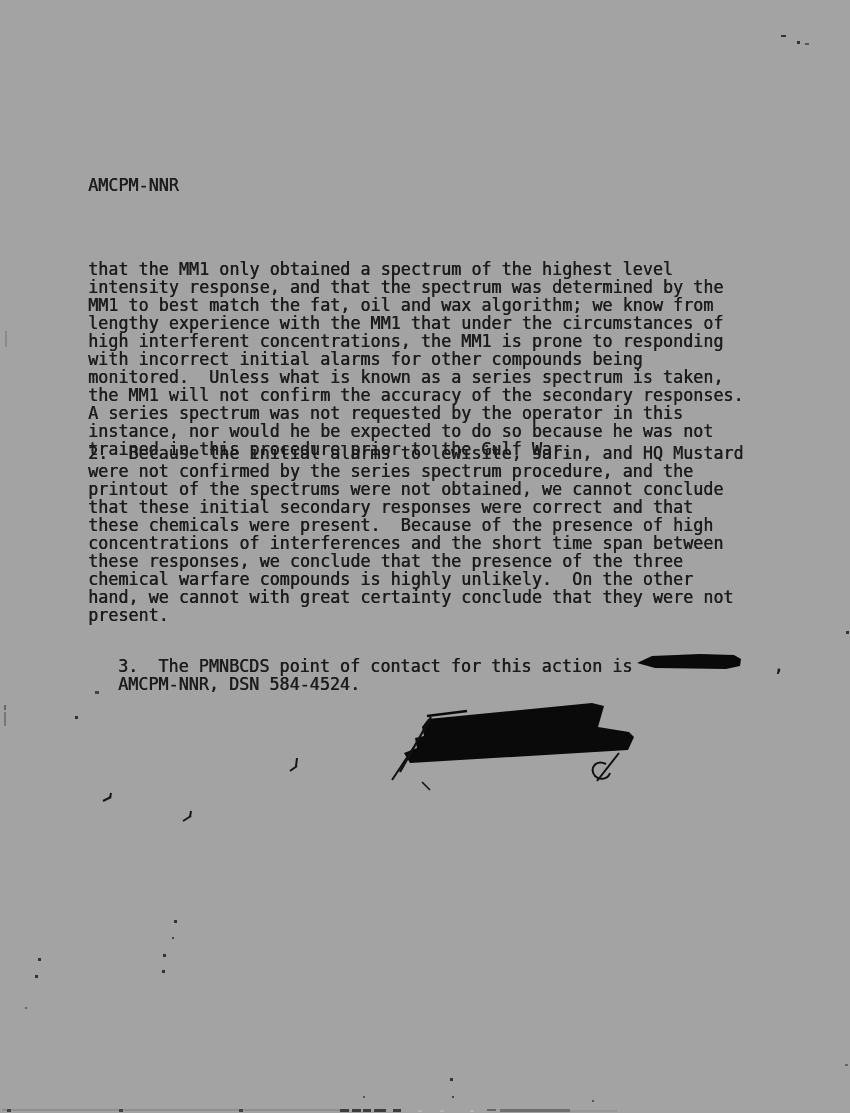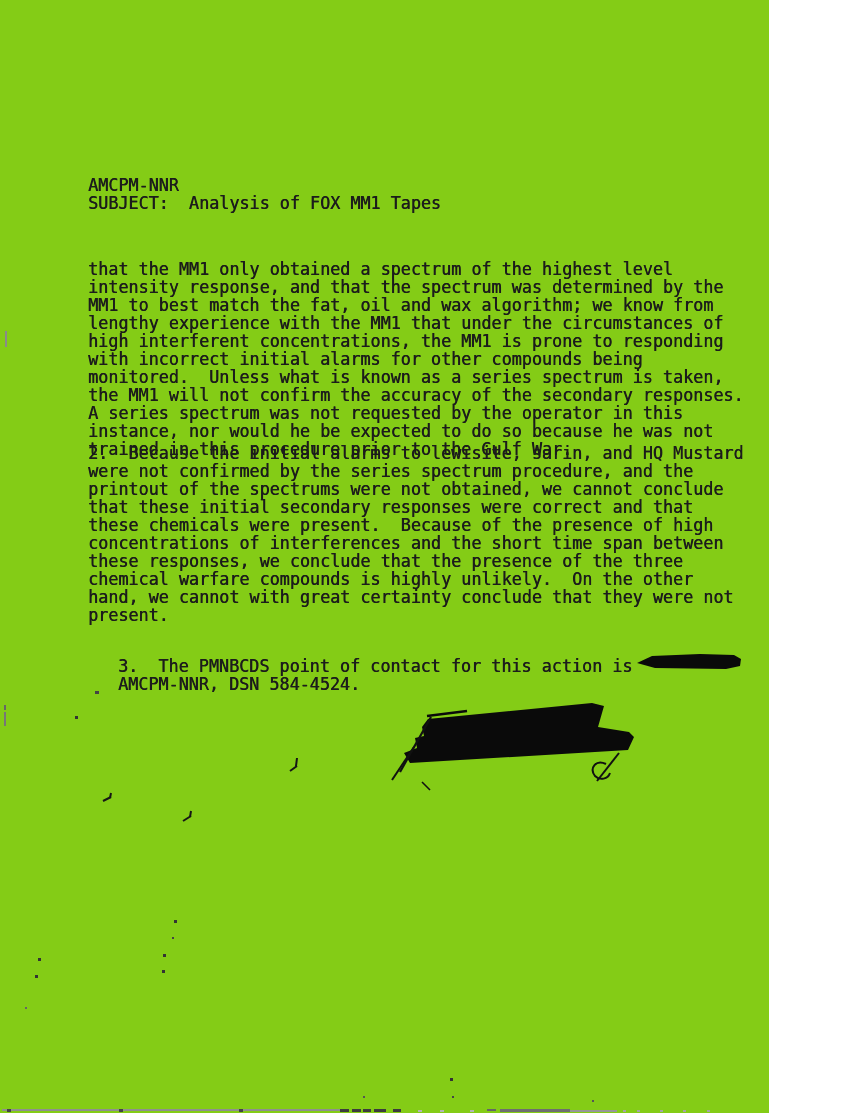--- a/index.html
+++ b/index.html
@@ -1,19 +1,19 @@
 <!DOCTYPE html>
 <html><head>
 <meta charset="utf-8">
 <style>
   html,body{margin:0;padding:0;background:#ffffff;}
   .page{
     position:relative;
-    width:769px;height:1113px;
-    background:#84cc16;
+    width:850px;height:1113px;
+    background:#a3a3a3;
     overflow:hidden;
     color:#1c1c1c;
     font-family:"Liberation Mono","DejaVu Sans Mono",monospace;
     font-size:16.75px;
     line-height:18px;
     text-shadow:0.45px 0 0 currentColor;
   }
   .abs{position:absolute;margin:0;white-space:pre;}
   .office{left:88px;top:176px;}
   .subject{left:88px;top:194px;}
@@ -24,21 +24,20 @@
   .sig div{white-space:pre;}
   .sig .org{margin-left:19px;}
   .overlay{position:absolute;left:0;top:0;pointer-events:none;}
 </style>
 </head>
 <body>
 
 <div class="page">
 
   <pre class="abs office">AMCPM-NNR</pre>
-  <pre class="abs subject">SUBJECT:  Analysis of FOX MM1 Tapes</pre>
 
   <pre class="abs p1">that the MM1 only obtained a spectrum of the highest level
 intensity response, and that the spectrum was determined by the
 MM1 to best match the fat, oil and wax algorithm; we know from
 lengthy experience with the MM1 that under the circumstances of
 high interferent concentrations, the MM1 is prone to responding
 with incorrect initial alarms for other compounds being
 monitored.  Unless what is known as a series spectrum is taken,
 the MM1 will not confirm the accuracy of the secondary responses.
 A series spectrum was not requested by the operator in this

